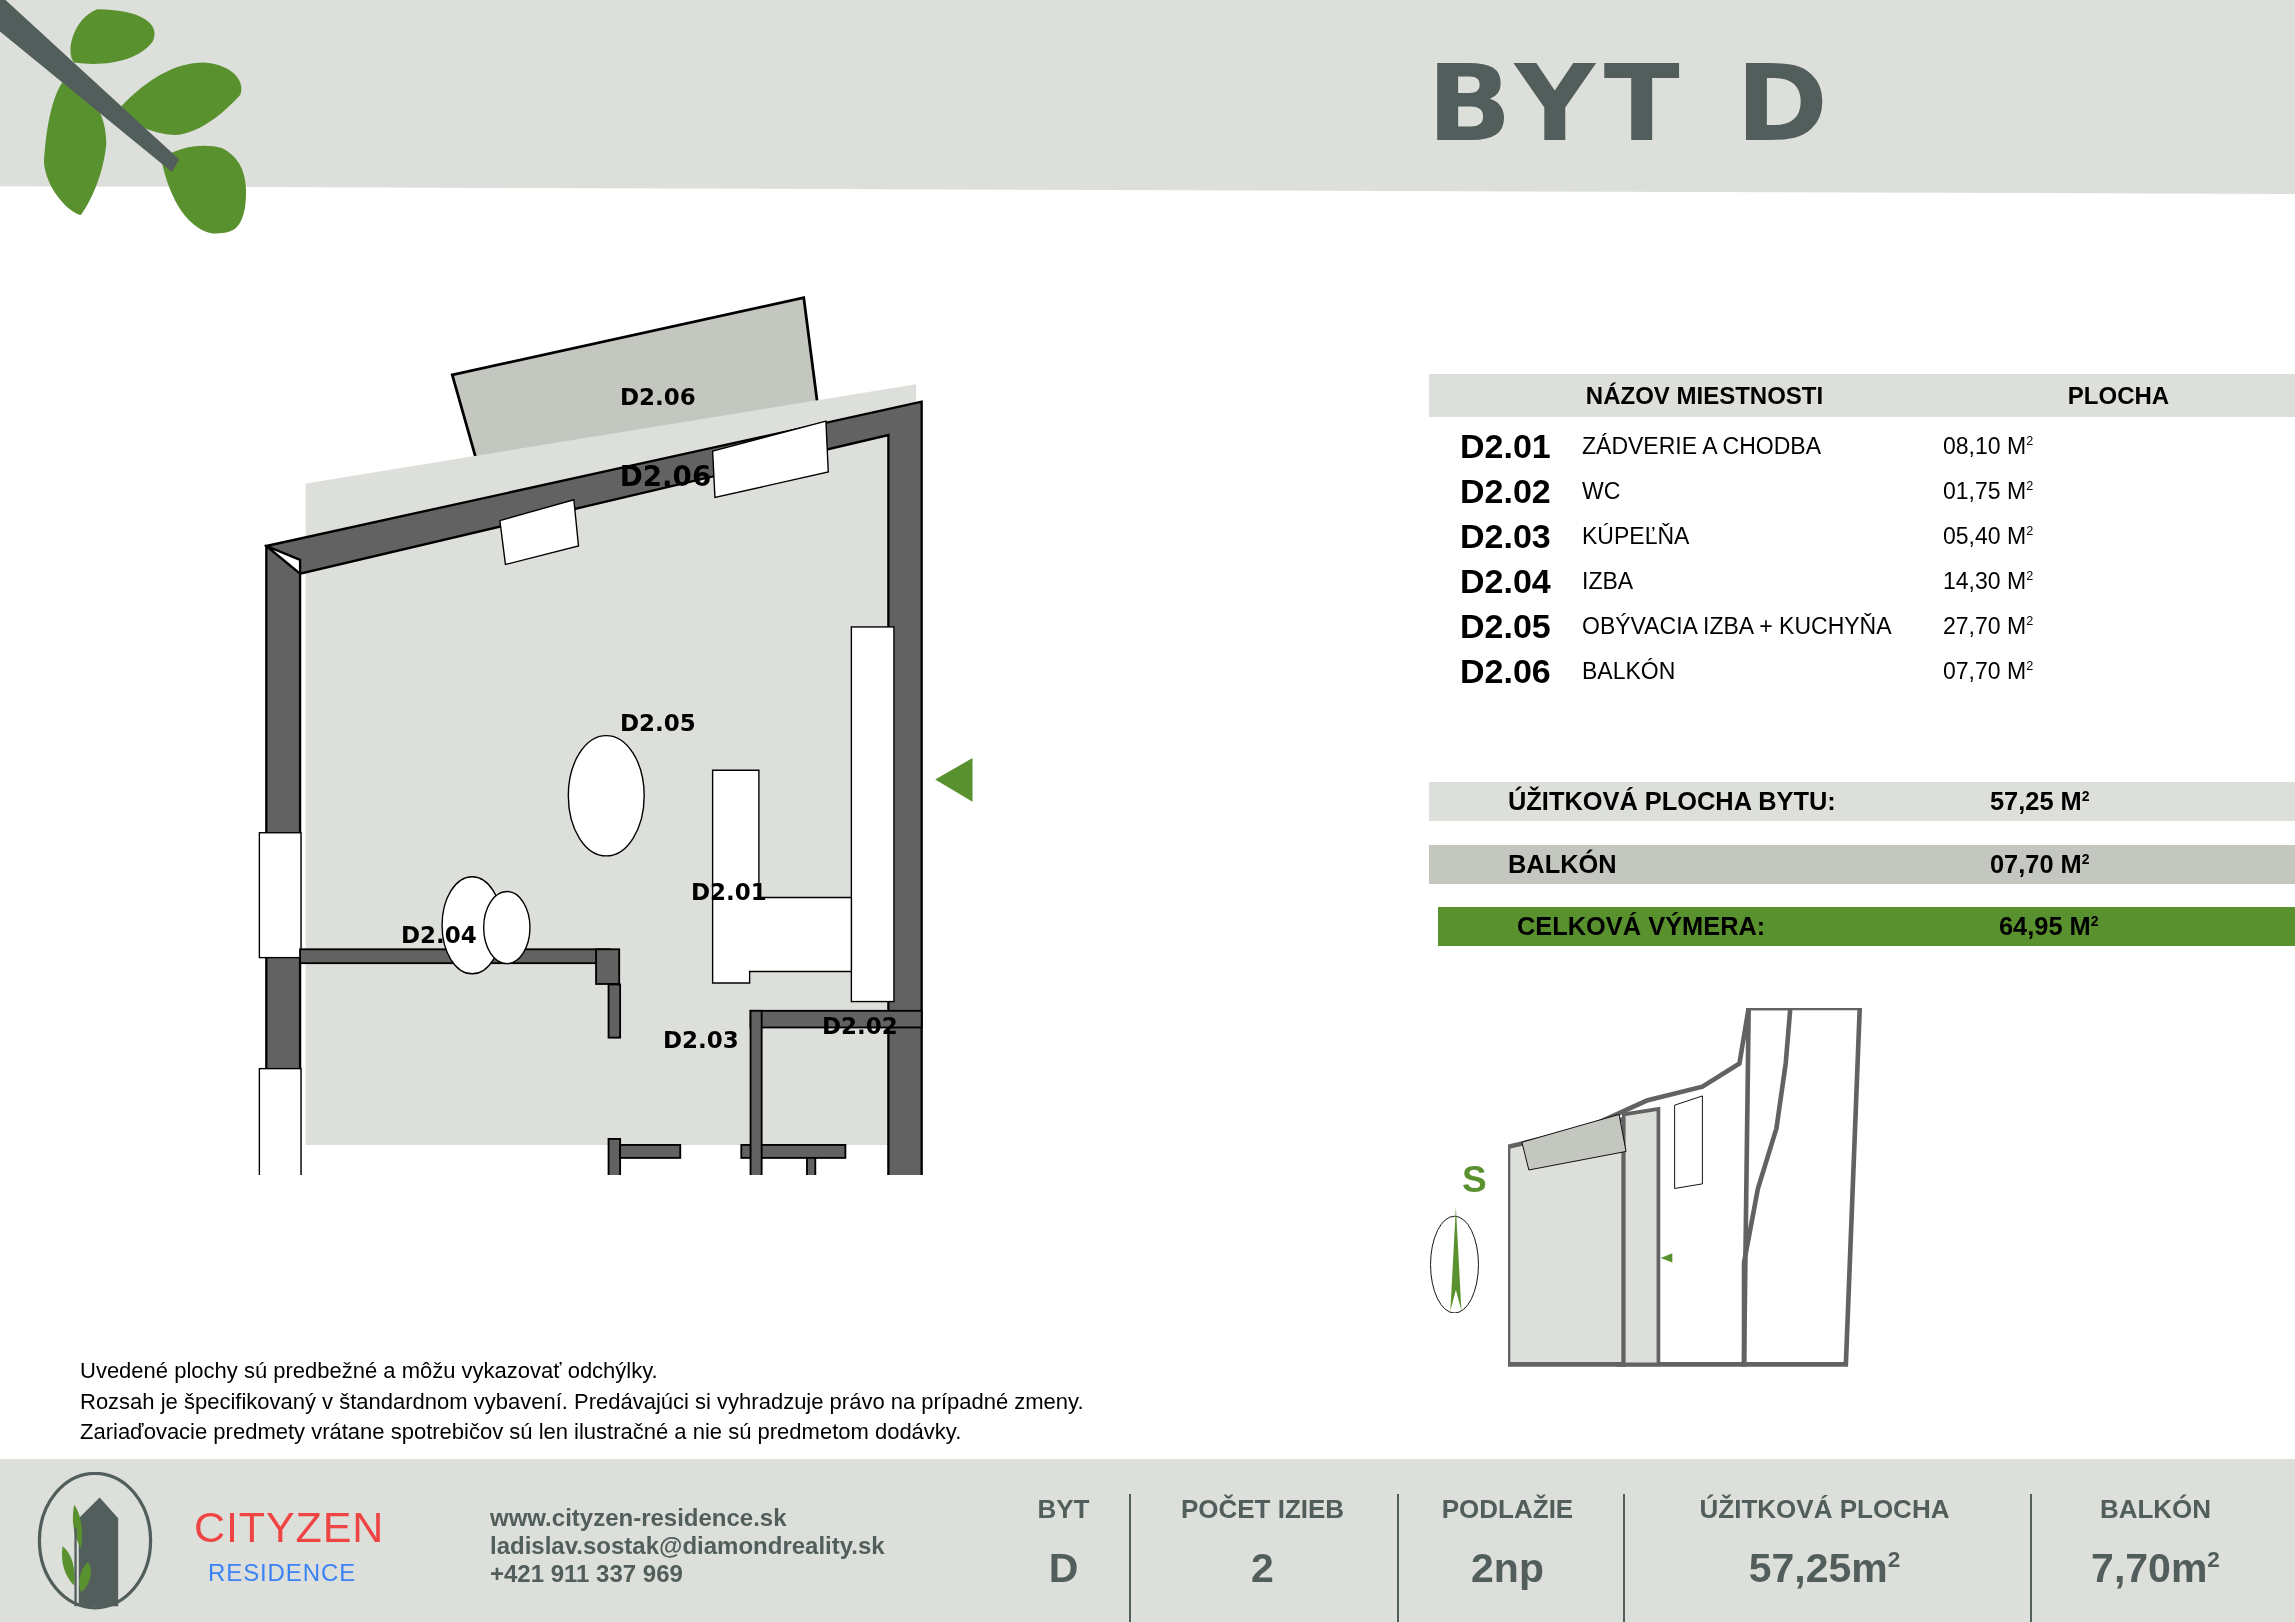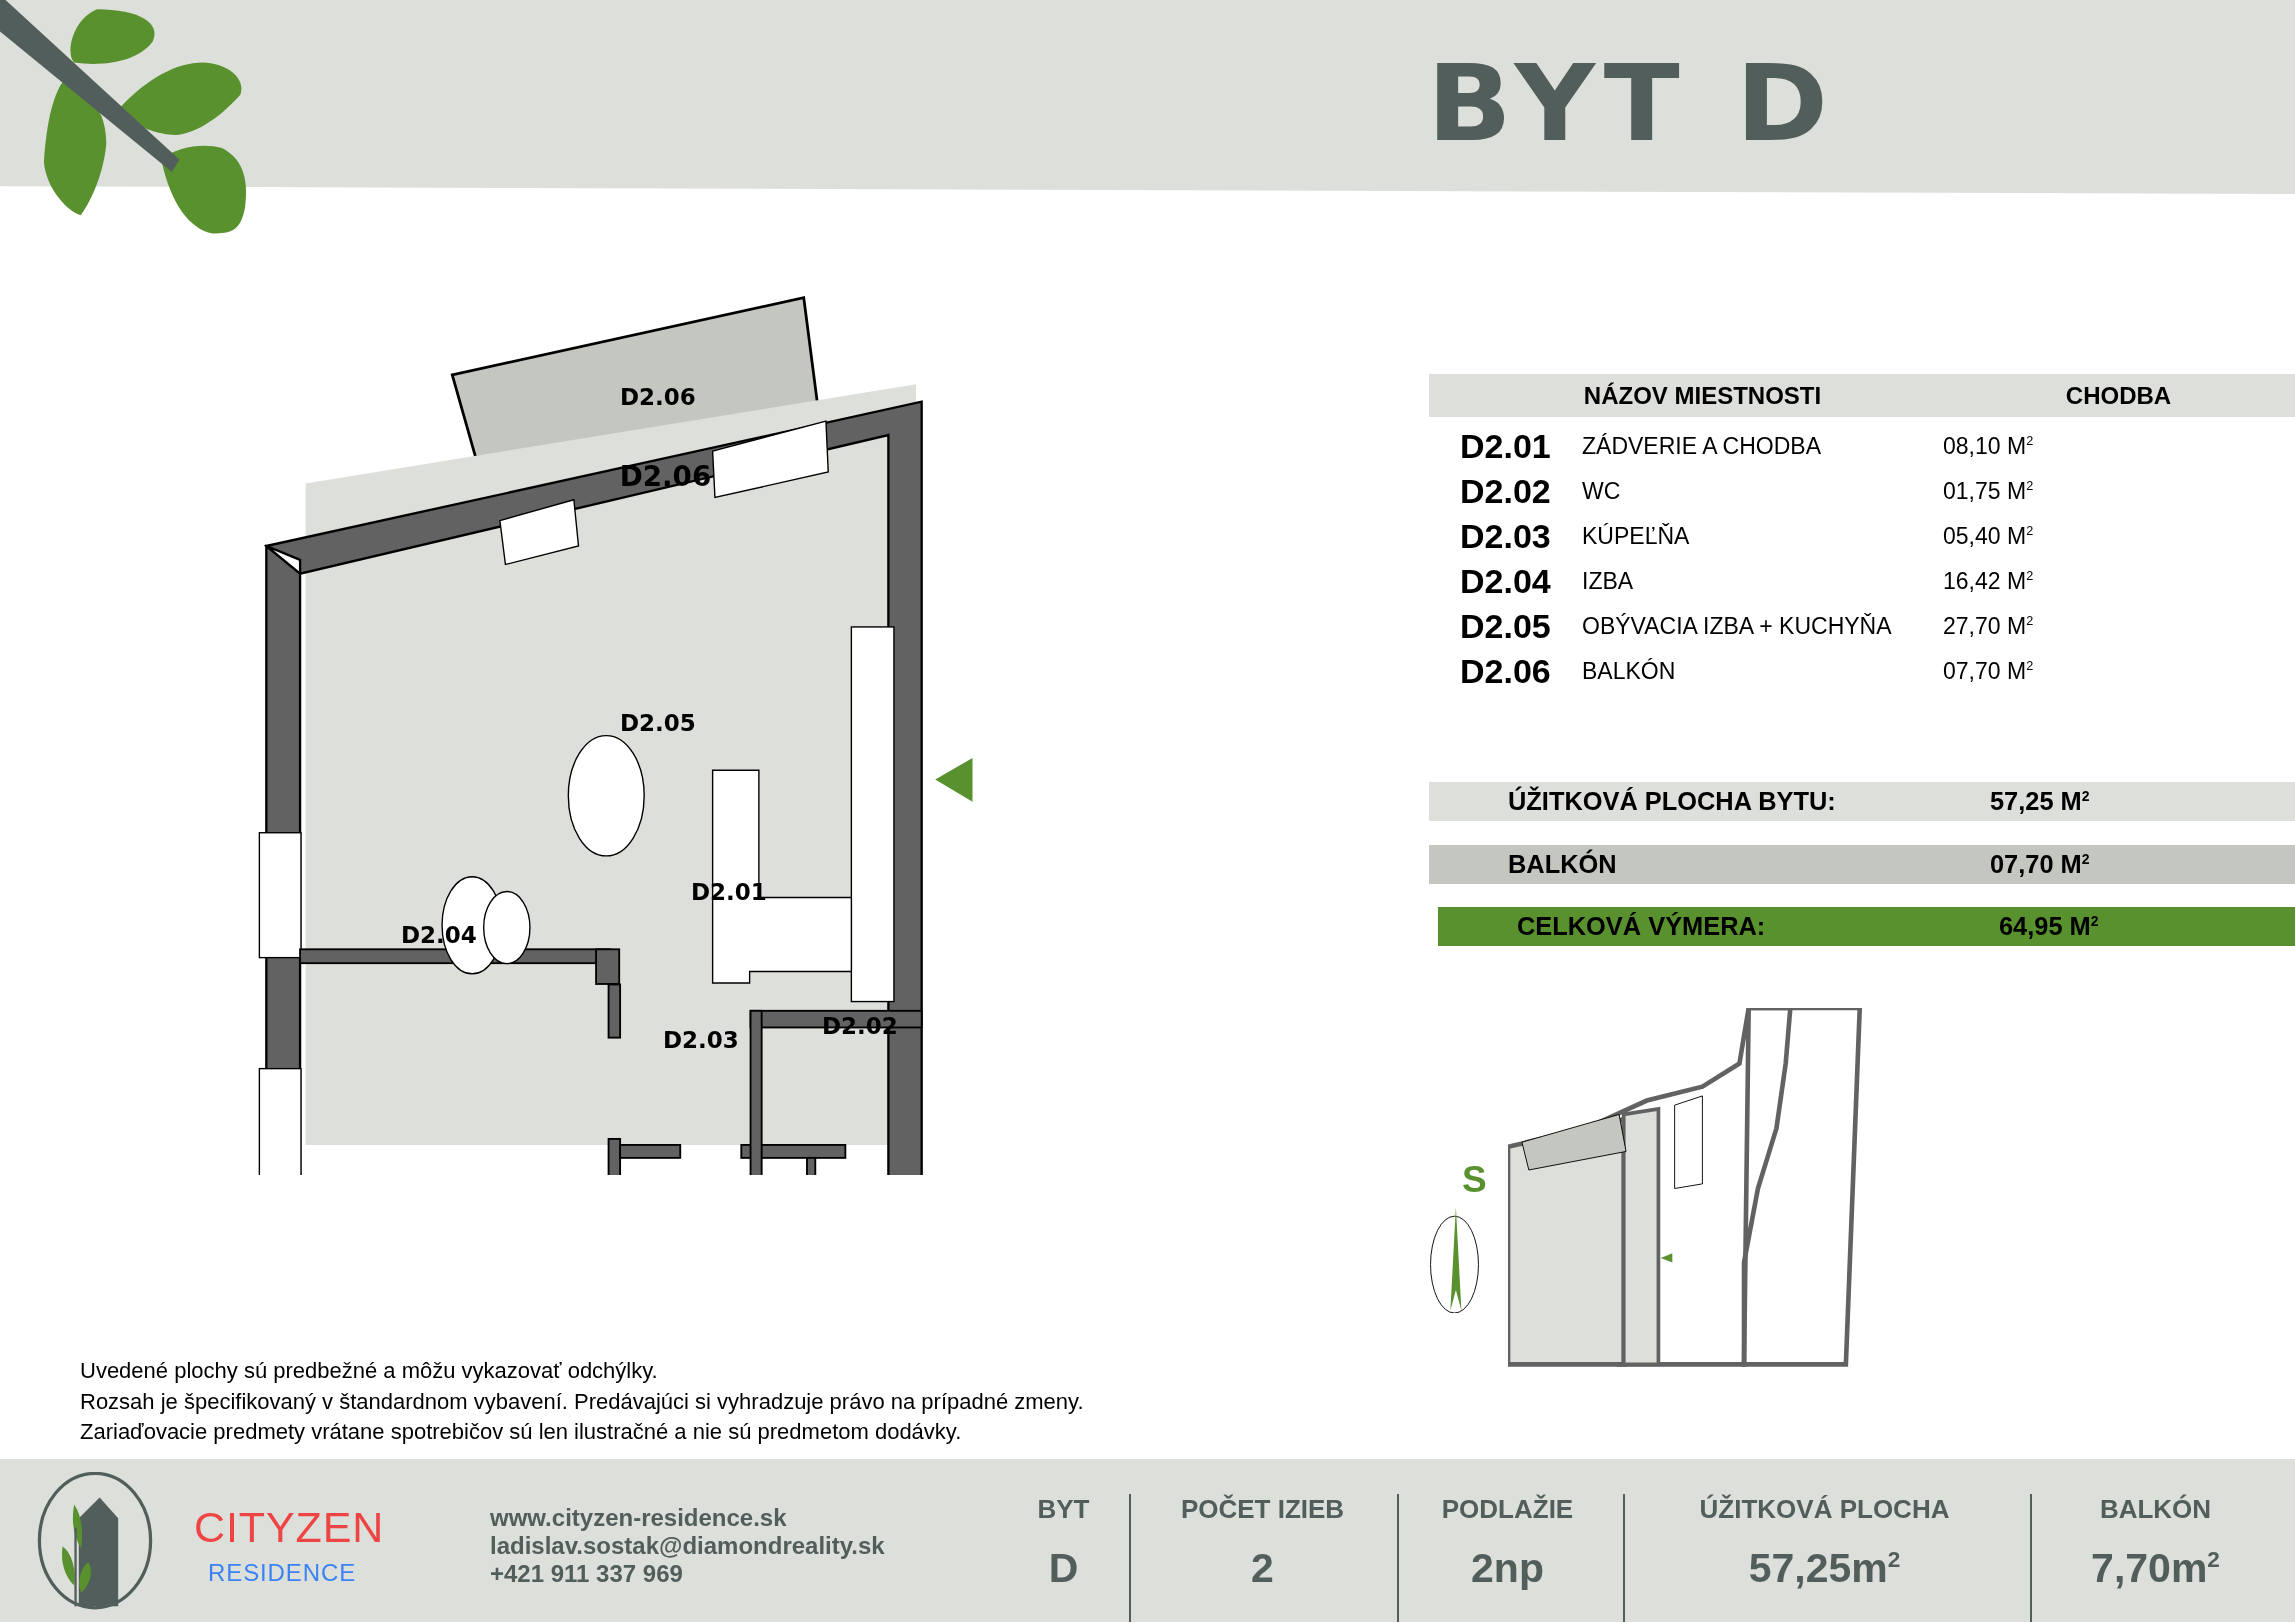--- a/index.html
+++ b/index.html
@@ -96,42 +96,42 @@
 <div class="abs lbl-room" style="left:663px;top:1027px">D2.03</div>
 <div class="abs lbl-room" style="left:822px;top:1013px">D2.02</div>
 
 <svg style="left:934px;top:758px" width="42" height="46" viewBox="0 0 90 100">
   <polygon points="2,47 83,0 83,95" fill="#5a912f"></polygon>
 </svg>
 
 <div class="abs table">
   <div class="thead">
     <span class="c1">NÁZOV MIESTNOSTI</span>
-    <span>CHODBA</span>
+    <span>PLOCHA</span>
   </div>
   <div style="height:6.5px"></div>
   <div class="row">
     <span class="code">D2.01</span>
     <span class="name">ZÁDVERIE A CHODBA</span>
     <span class="area"><span>08,10</span> <span>M</span><sup>2</sup></span>
   </div>
   <div class="row">
     <span class="code">D2.02</span>
     <span class="name">WC</span>
     <span class="area"><span>01,75</span> <span>M</span><sup>2</sup></span>
   </div>
   <div class="row">
     <span class="code">D2.03</span>
     <span class="name">KÚPEĽŇA</span>
     <span class="area"><span>05,40</span> <span>M</span><sup>2</sup></span>
   </div>
   <div class="row">
     <span class="code">D2.04</span>
     <span class="name">IZBA</span>
-    <span class="area"><span>16,42</span> <span>M</span><sup>2</sup></span>
+    <span class="area"><span>14,30</span> <span>M</span><sup>2</sup></span>
   </div>
   <div class="row">
     <span class="code">D2.05</span>
     <span class="name">OBÝVACIA IZBA + KUCHYŇA</span>
     <span class="area"><span>27,70</span> <span>M</span><sup>2</sup></span>
   </div>
   <div class="row">
     <span class="code">D2.06</span>
     <span class="name">BALKÓN</span>
     <span class="area"><span>07,70</span> <span>M</span><sup>2</sup></span>

